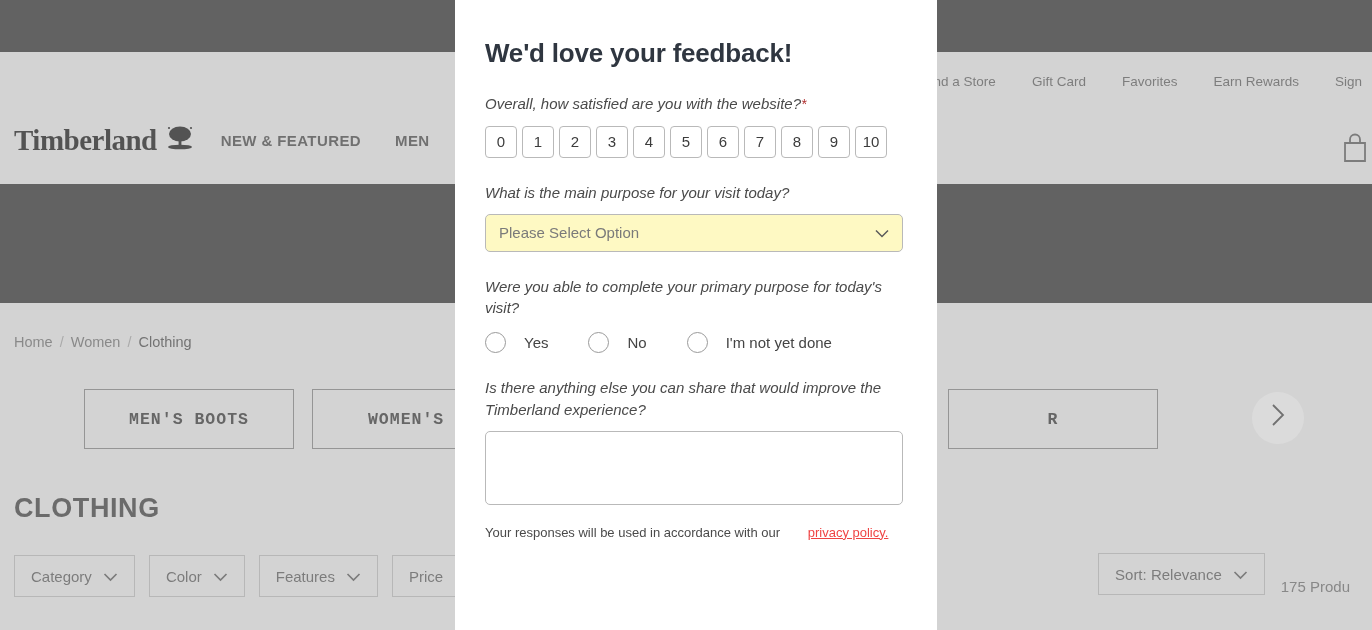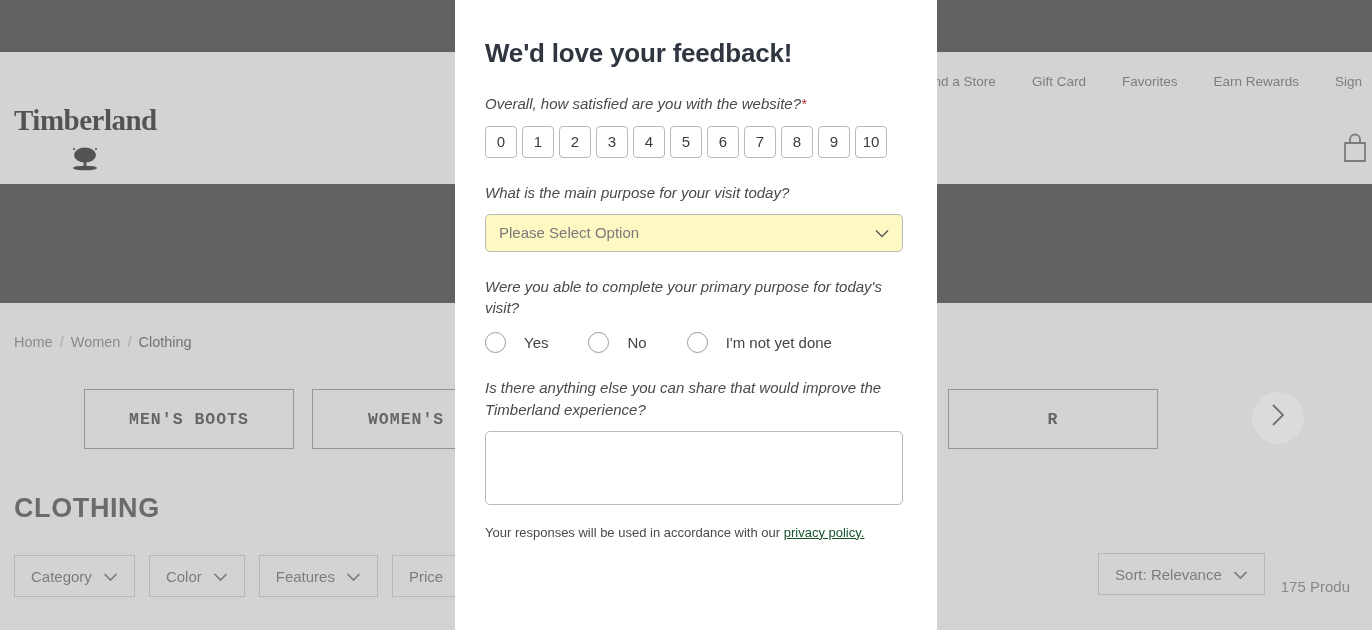--- a/index.html
+++ b/index.html
@@ -32,21 +32,20 @@
   }
   .utilnav .frag { color: #4c4c4c; }
 
   .mainrow {
     position: absolute; left: 0; top: 52px; width: 1372px; height: 72px;
     display: flex; align-items: center;
   }
   .logo-wrap {
     display: flex; align-items: center; gap: 8px;
     margin-left: 14px;
-    flex-direction: column;
   }
   .logo-text {
     font-family: "Liberation Serif", serif;
     font-weight: bold; font-size: 29px; color: #111;
     letter-spacing: -0.5px;
   }
   .tree-icon { display: block; }
 
   .mainnav {
     display: flex; align-items: center; gap: 34px; margin-left: 26px;
@@ -182,21 +181,21 @@
   }
 
   .textarea-box {
     margin-top: 10px; width: 418px; height: 74px;
     border: 1px solid #b9b9b9; border-radius: 5px; background: #fff;
   }
 
   .legal {
     margin-top: 20px; font-size: 13px; color: #4a4a4a;
   }
-  .legal a { color: #14532d; text-decoration: underline; }
+  .legal a { color: #ef4444; text-decoration: underline; margin-left: 24px; }
 </style>
 </head>
 <body>
 
 <div id="stage">
 
   <div id="site">
 
     <div class="topbar"></div>
 
@@ -218,20 +217,25 @@
             <svg width="30" height="28" viewBox="0 0 30 28">
               <ellipse cx="15" cy="10" rx="11" ry="7.5" fill="#111"></ellipse>
               <rect x="13.6" y="14" width="2.8" height="8" fill="#111"></rect>
               <ellipse cx="15" cy="23" rx="12" ry="2.3" fill="#111"></ellipse>
               <circle cx="4" cy="4" r="1.1" fill="#111"></circle>
               <circle cx="26" cy="4" r="1.1" fill="#111"></circle>
             </svg>
           </span>
         </div>
 
+        <div class="mainnav">
+          <span>NEW &amp; FEATURED</span>
+          <span>MEN</span>
+          <span>WOM</span>
+        </div>
       </div>
 
 
       <div class="bag-btn">
         <span>
           <svg width="30" height="32" viewBox="0 0 30 32" fill="none" stroke="#4a4a4a" stroke-width="1.8">
             <path d="M5 11 h20 v18 h-20 z"></path>
             <path d="M10 11 V7.5 a5 5 0 0 1 10 0 V11"></path>
           </svg>
         </span>

